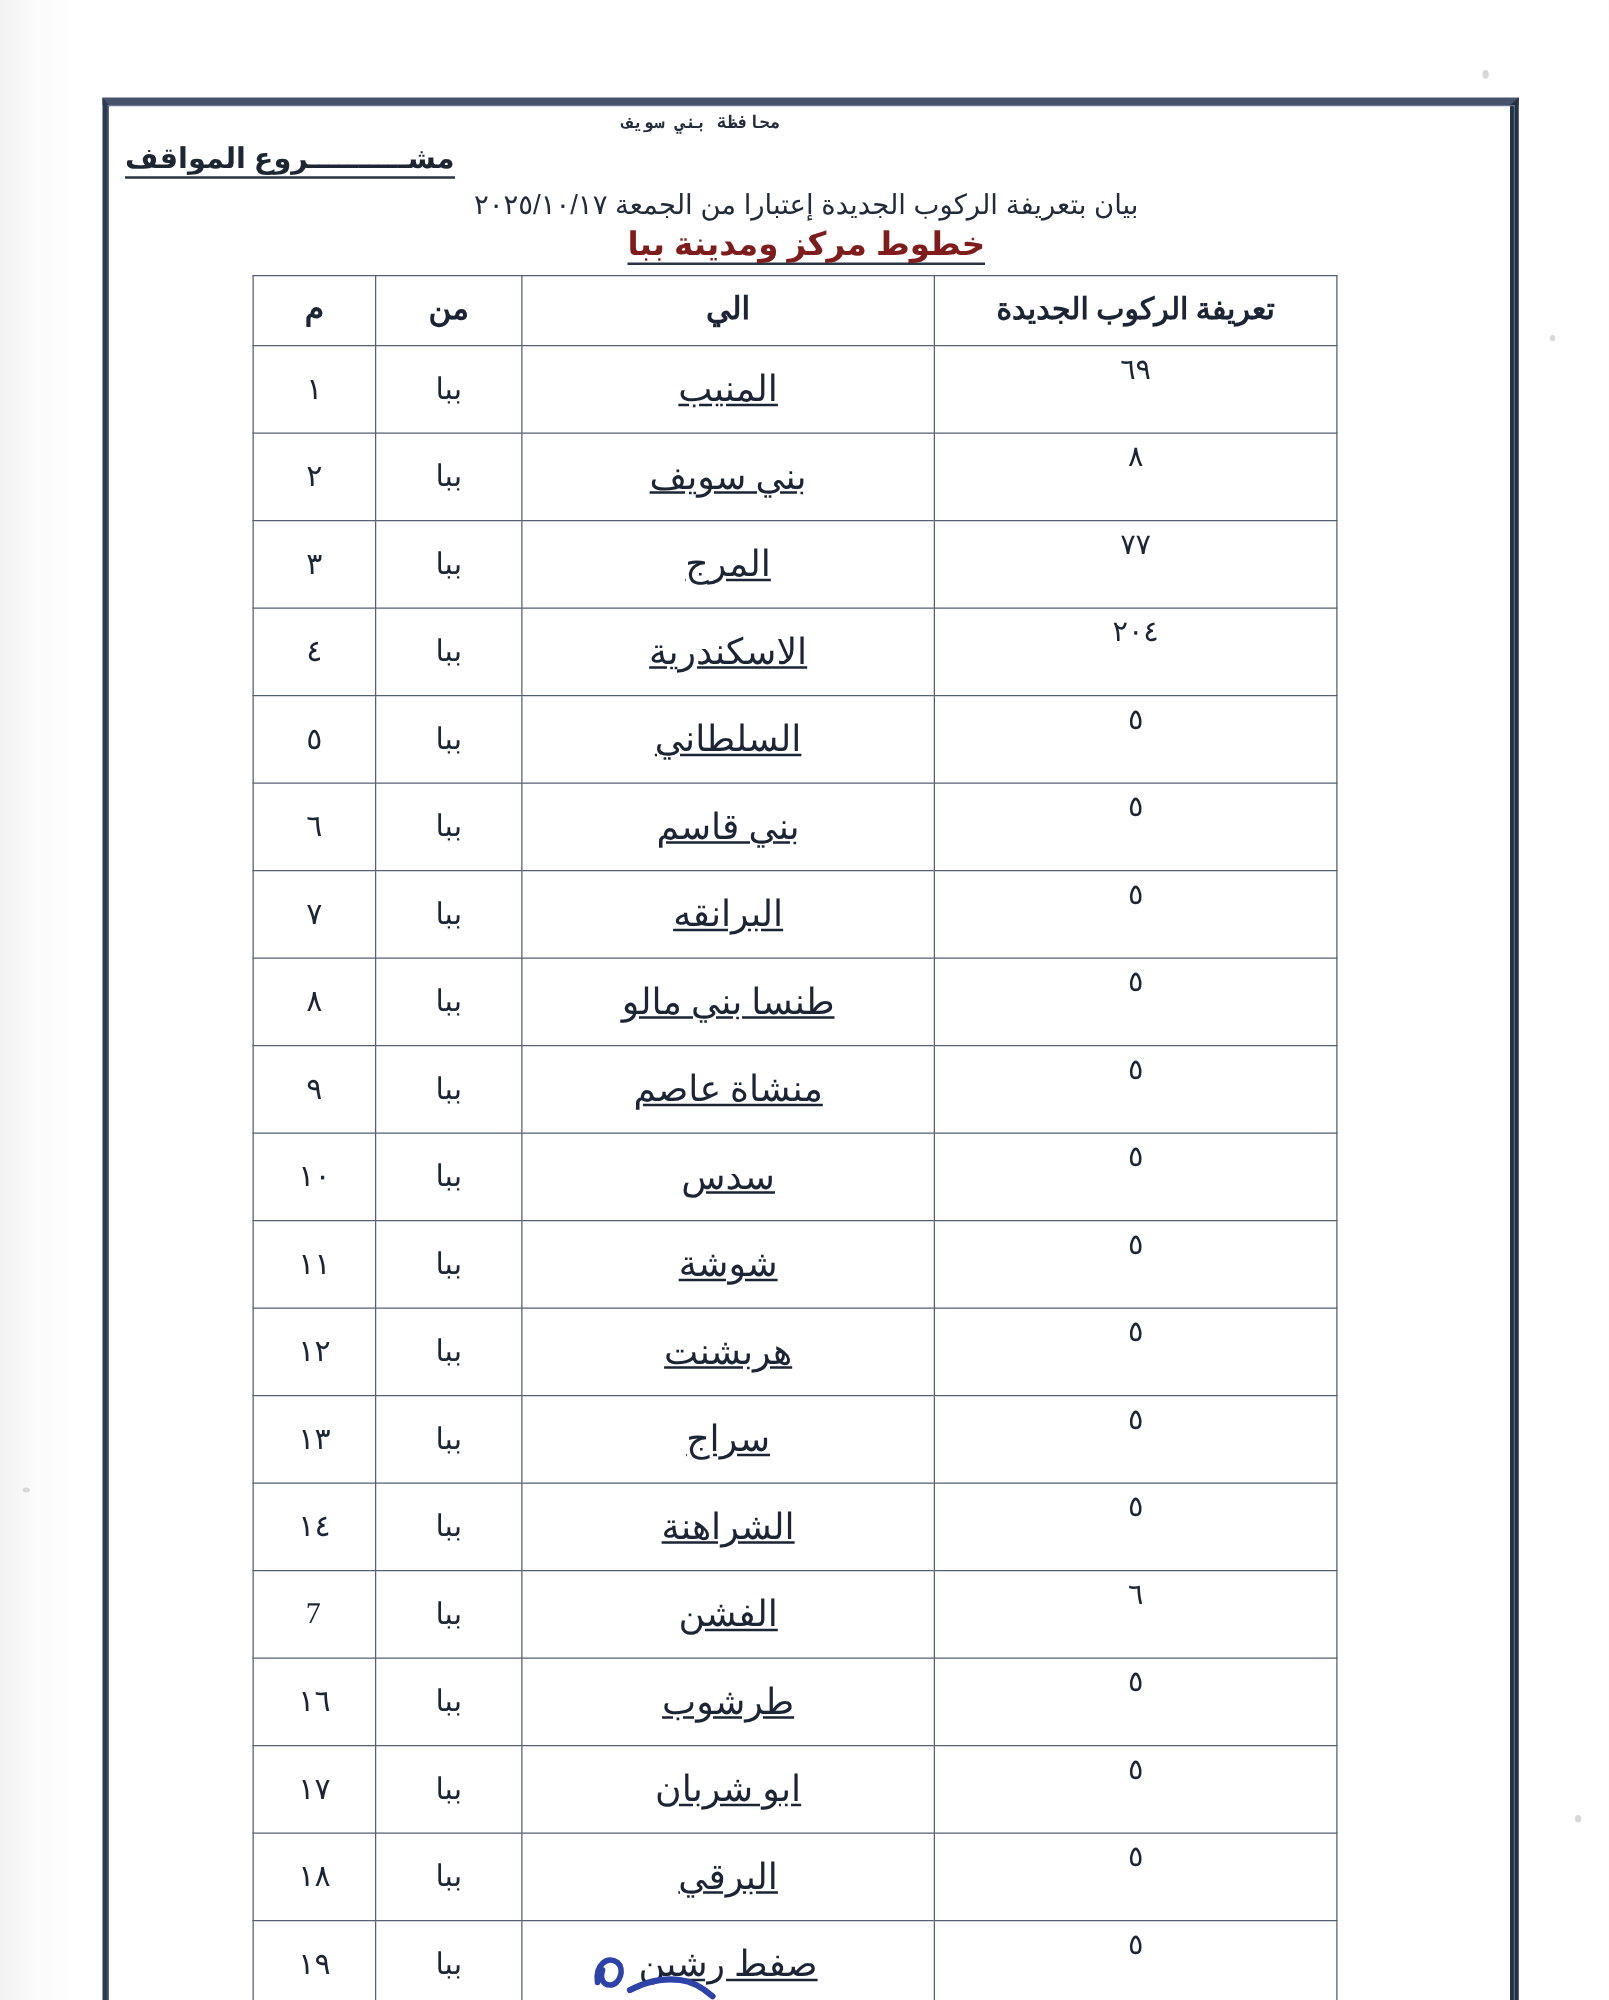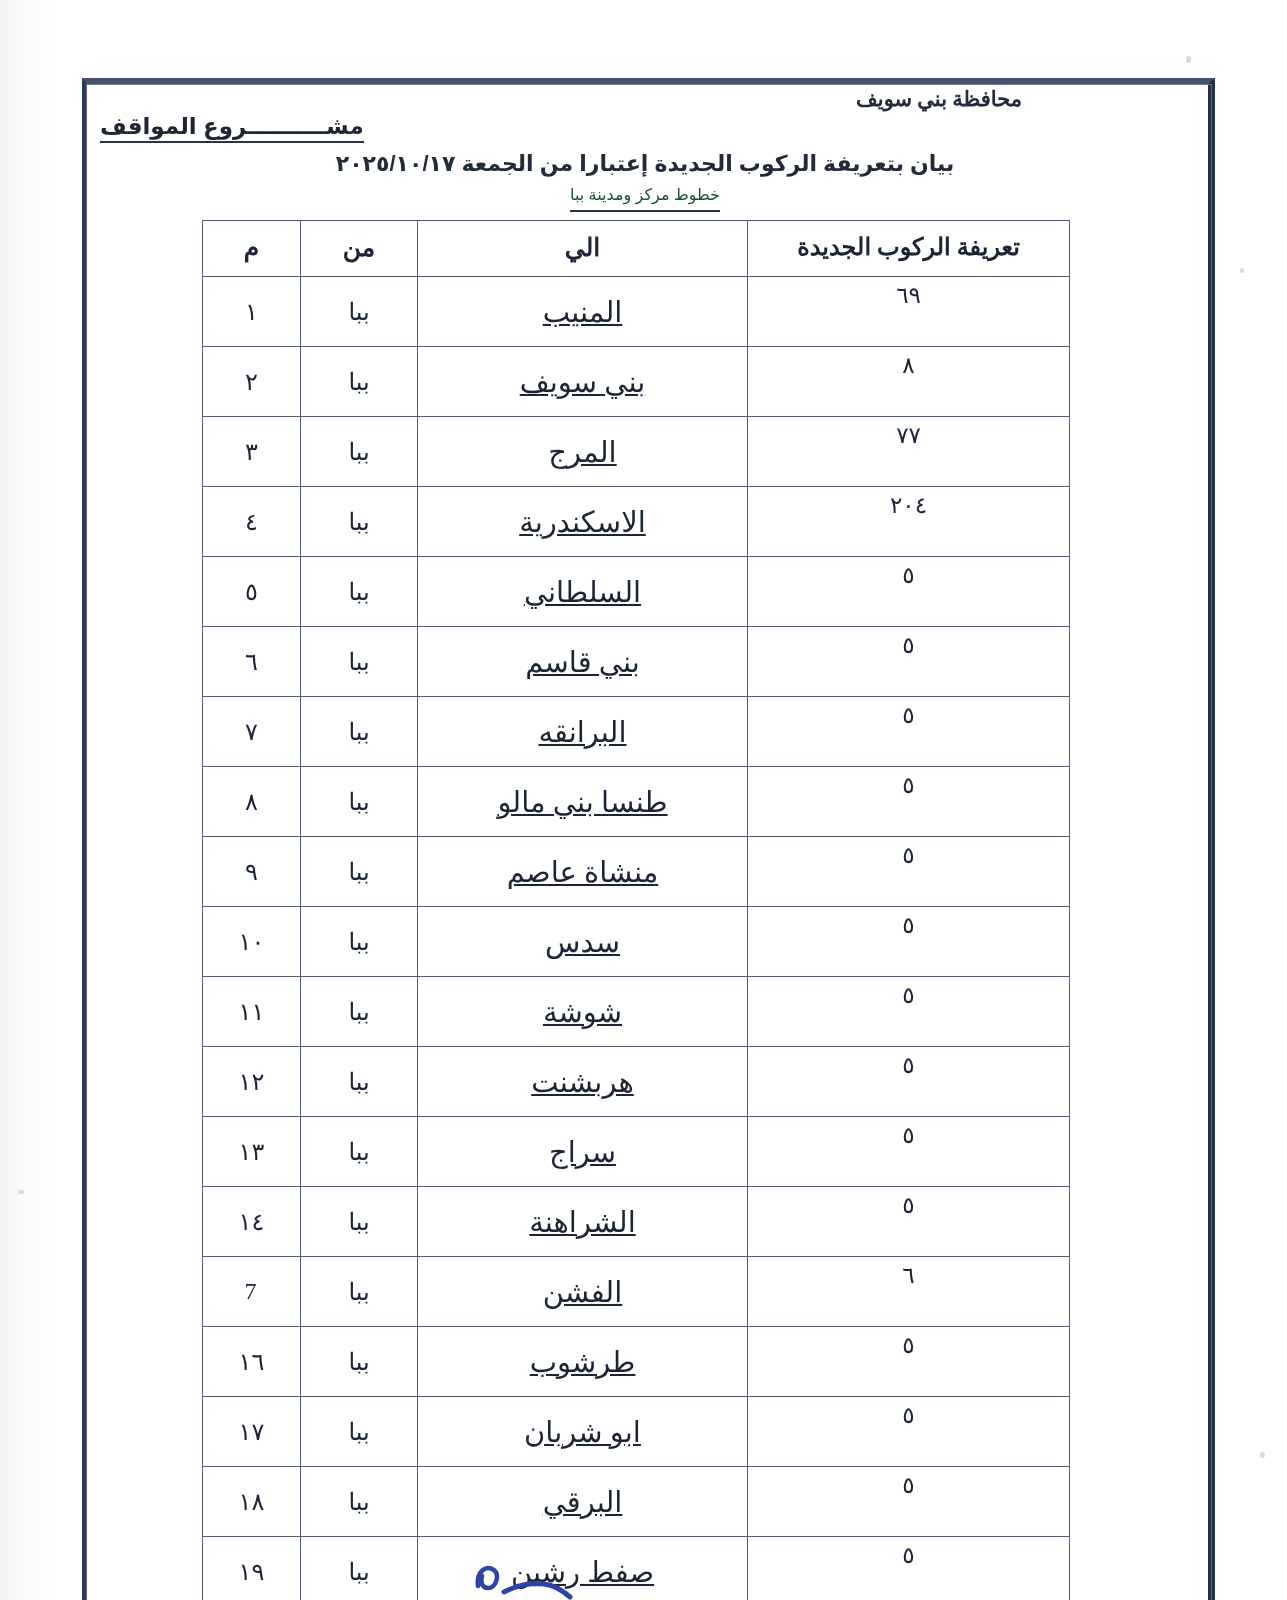--- a/index.html
+++ b/index.html
@@ -47,59 +47,59 @@
     pointer-events:none;
   }
 
   
   .hdr-wrap{
     position:absolute;left:100px;top:86px;width:1090px;
     text-align:center;
     color:#1b2432;
   }
   .hdr-line1{
-    text-align:right;
+    text-align:center;
     padding-right:168px;
-    font-size:21px;
+    font-size:14px;
     font-weight:bold;
     letter-spacing:.5px;
     line-height:26px;
-    font-family:Liberation Serif, serif;
+    font-family:Liberation Mono, monospace;
     color:#232c3c;
   }
   .hdr-line2{
     text-align:left;
     padding-right:148px;
     font-size:23px;
     font-weight:bold;
     line-height:28px;
     font-family:"Liberation Sans","DejaVu Sans",sans-serif;
     color:#1d2633;
   }
   .hdr-line2 span{
     border-bottom:2.5px solid #2b3444;
     padding-bottom:1px;
     display:inline-block;
   }
   .hdr-line3{
     margin-top:6px;
     font-size:22px;
-    font-weight:bold;
+    font-weight:normal;
     line-height:30px;
     font-family:"Liberation Sans","DejaVu Sans",sans-serif;
     color:#222b3a;
     letter-spacing:-.2px;
   }
   .hdr-line4{
     margin-top:2px;
-    font-size:16px;
-    font-weight:normal;
+    font-size:26px;
+    font-weight:bold;
     line-height:28px;
     font-family:"Liberation Sans","DejaVu Sans",sans-serif;
-    color:#14532d;
+    color:#7f1d1d;
   }
   .hdr-line4 span{
     border-bottom:2.5px solid #2b3444;
     padding-bottom:1px;
     display:inline-block;
   }
 
   
   #tableBox{
     position:absolute;

